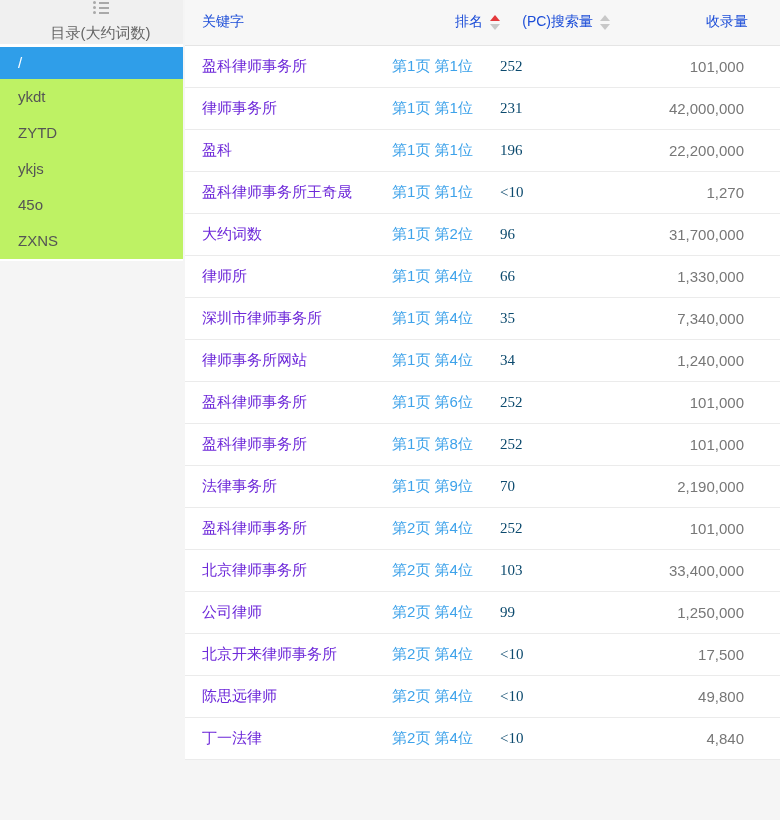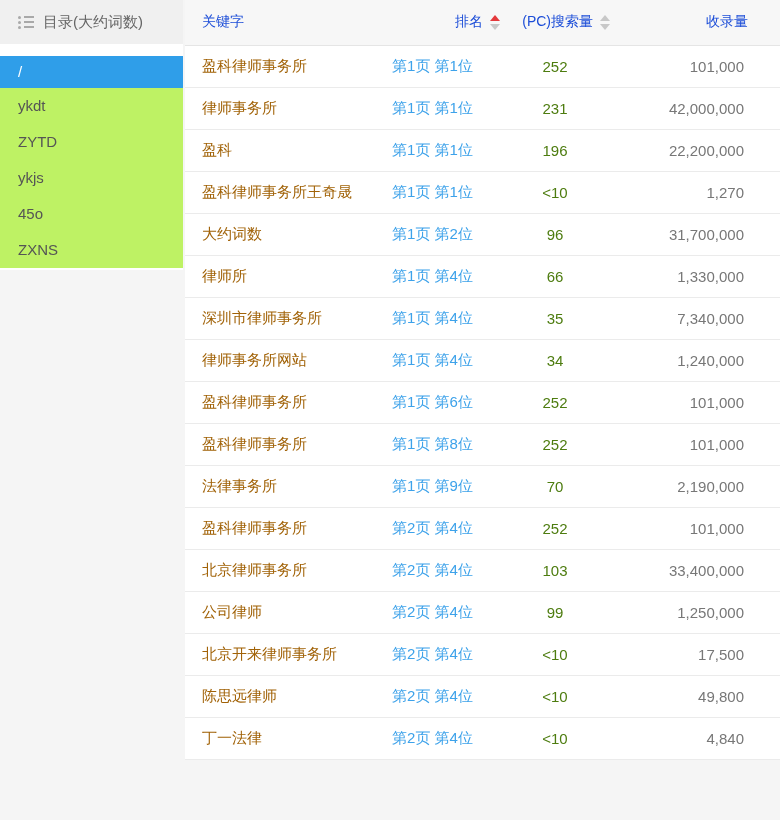--- a/index.html
+++ b/index.html
@@ -18,21 +18,22 @@
   .sidebar-widget { background: #ffffff; padding-bottom: 2px; }
   .sidebar-header {
     height: 44px;
     background: #f0f0f0;
     display: flex;
     align-items: center;
     gap: 9px;
     padding-left: 18px;
     color: #666;
     font-size: 15px;
-    margin-bottom: 12px;
+    margin-bottom: 3px;
+    flex-direction: column;
   }
   .list-icon { display: inline-block; width: 16px; }
   .list-icon .li-row { display: flex; align-items: center; gap: 3px; height: 5px; }
   .list-icon .li-dot { width: 3px; height: 3px; background: #a9a9a9; border-radius: 50%; }
   .list-icon .li-line { flex: 1; height: 2px; background: #a9a9a9; }
   .sidebar-list { background: #fff; }
   .sidebar-item {
     height: 36px;
     line-height: 36px;
     padding-left: 18px;
@@ -68,23 +69,23 @@
   }
   th.c1 { text-align: left; padding-left: 17px; }
   th.c2, th.c3 { text-align: right; }
   th.c4 { text-align: right; padding-right: 32px; }
   tbody td {
     height: 42px;
     border-bottom: 1px solid #ebebeb;
     font-size: 15px;
     white-space: nowrap;
   }
-  td.c1 { text-align: left; padding-left: 17px; color: #a16207; }
+  td.c1 { text-align: left; padding-left: 17px; color: #6d28d9; }
   td.c2 { text-align: center; }
-  td.c3 { text-align: center; color: #4d7c0f; }
+  td.c3 { text-align: left; color: #0c4a6e; font-family: Liberation Serif, serif; }
   td.c4 { text-align: right; padding-right: 36px; color: #777; }
   a.rank-link { color: #3da2ea; text-decoration: none; cursor: pointer; }
 
   
   .sorter { display: inline-flex; flex-direction: column; gap: 3px; vertical-align: middle; margin-left: 7px; cursor: pointer; }
   .arr { width: 0; height: 0; border-left: 5px solid transparent; border-right: 5px solid transparent; }
   .arr.up { border-bottom: 6px solid #c8c8c8; }
   .arr.down { border-top: 6px solid #c8c8c8; }
   .arr.up.active { border-bottom-color: #e4393c; }
 </style>

